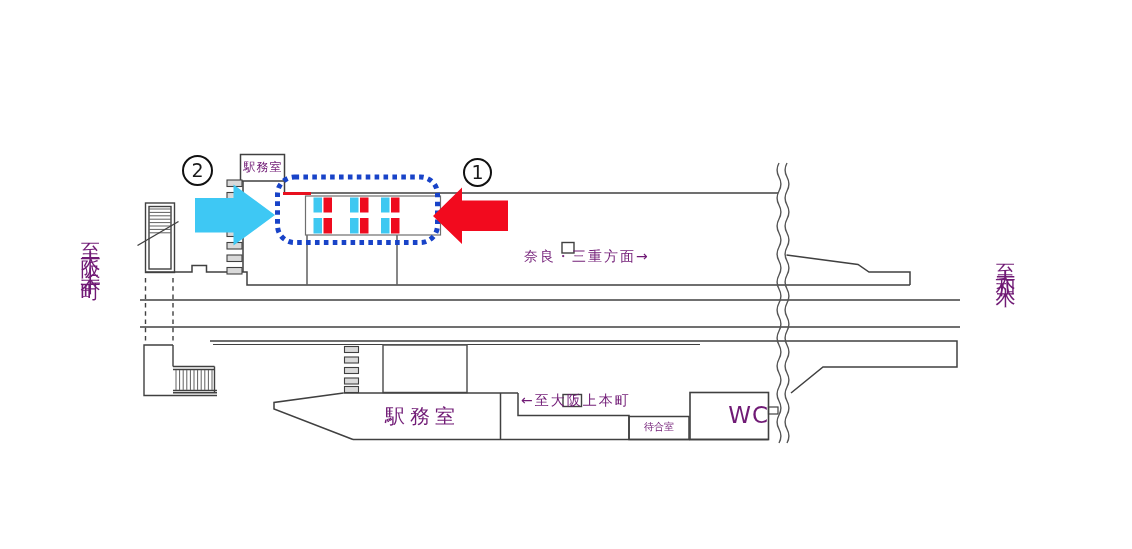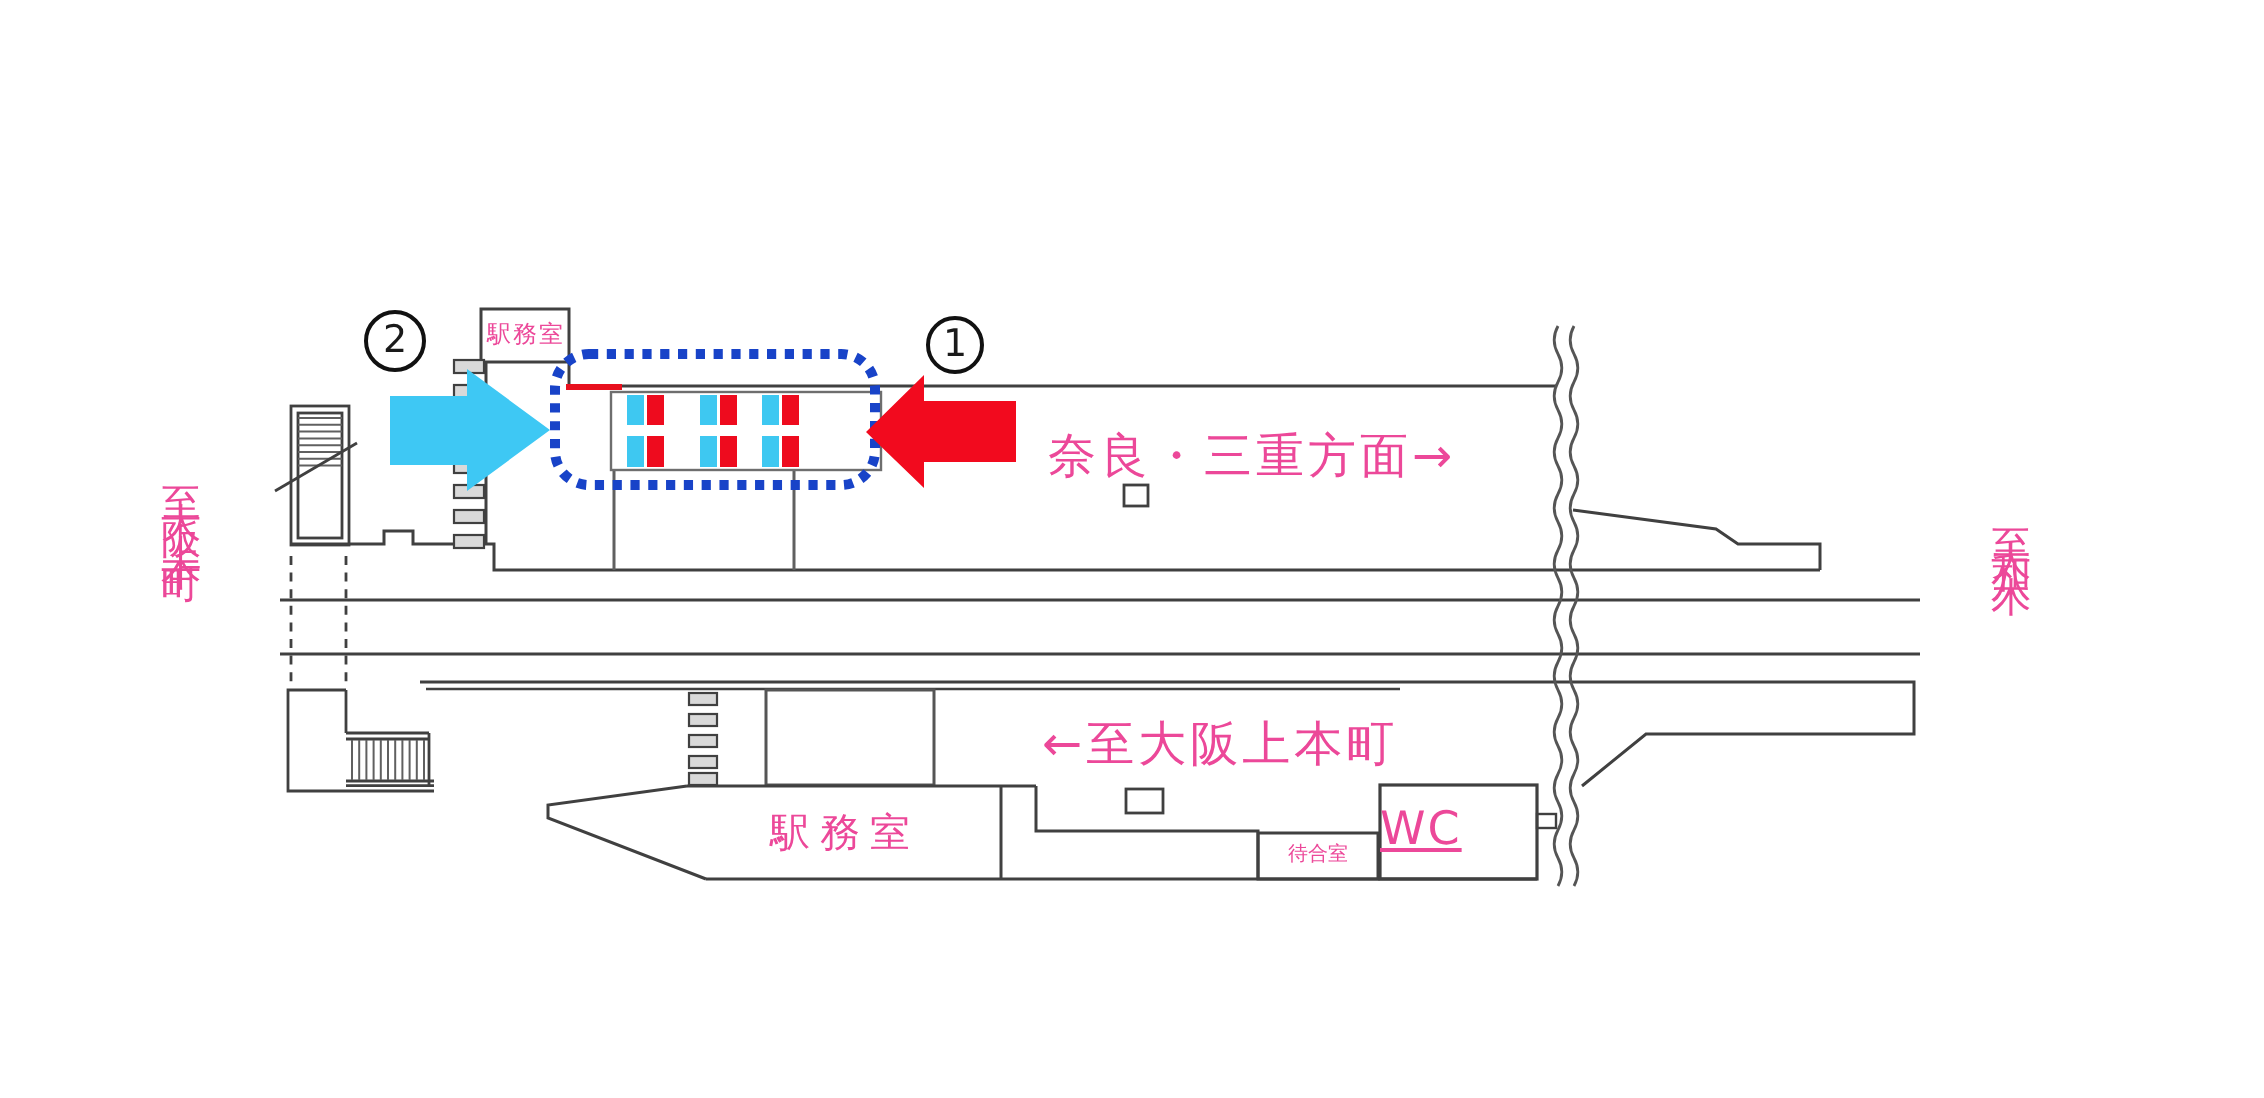--- a/index.html
+++ b/index.html
@@ -1,24 +1,24 @@
 <!DOCTYPE html>
 <html><head>
 <meta charset="utf-8">
 <style>
   html,body{margin:0;padding:0;background:#fff;}
   #stage{position:relative;width:1132px;height:549px;background:#fff;overflow:hidden;
          font-family:"DejaVu Sans","Liberation Sans",sans-serif;color:#1a1a1a;}
   #art{position:absolute;left:0;top:0;}
-  .lbl{position:absolute;white-space:nowrap;color:#ec4899;}
-  .dir{font-size:24px;letter-spacing:2px;}
+  .lbl{position:absolute;white-space:nowrap;color:#701a75;}
+  .dir{font-size:14px;letter-spacing:2px;margin-top:36px;}
   .office-top{left:242px;top:159px;width:42px;text-align:center;font-size:12px;letter-spacing:1px;}
   .office-bottom{left:370px;top:403px;width:100px;text-align:center;font-size:20px;letter-spacing:5px;text-indent:5px;}
   .waiting{left:629px;top:420px;width:60px;text-align:center;font-size:10px;}
-  .wc{left:690px;top:402px;width:79px;text-align:left;font-size:23px;letter-spacing:1px;text-decoration:underline;}
+  .wc{left:690px;top:402px;width:79px;text-align:right;font-size:23px;letter-spacing:1px;}
   .vtext{writing-mode:vertical-rl;text-orientation:upright;font-size:20px;}
   .v-left{left:78px;top:227px;letter-spacing:8px;}
   .v-right{left:993px;top:248px;letter-spacing:6px;}
   .marker{position:absolute;border:2px solid #111;border-radius:50%;background:#fff;
           display:flex;align-items:center;justify-content:center;font-size:19px;line-height:1;}
   .marker-1{left:463px;top:158px;width:25px;height:25px;}
   .marker-2{left:182px;top:155px;width:27px;height:27px;}
 </style>
 </head>
 <body>

